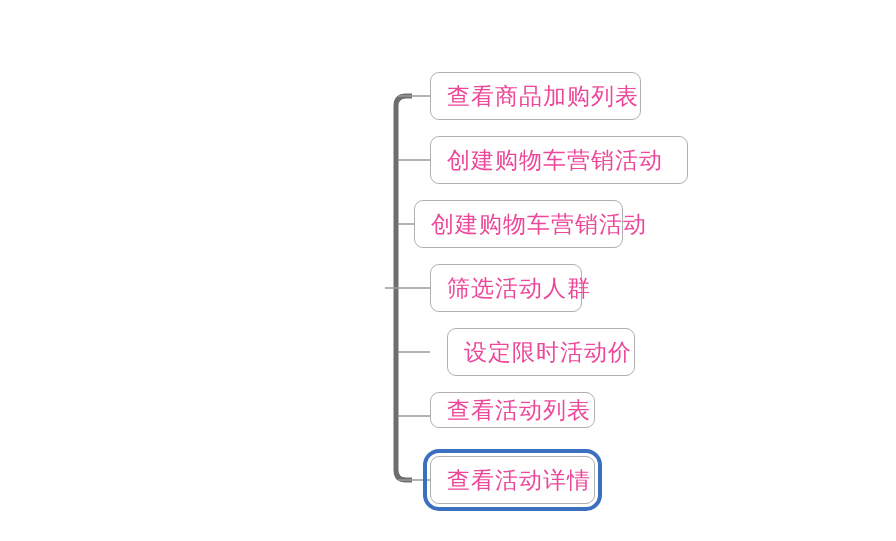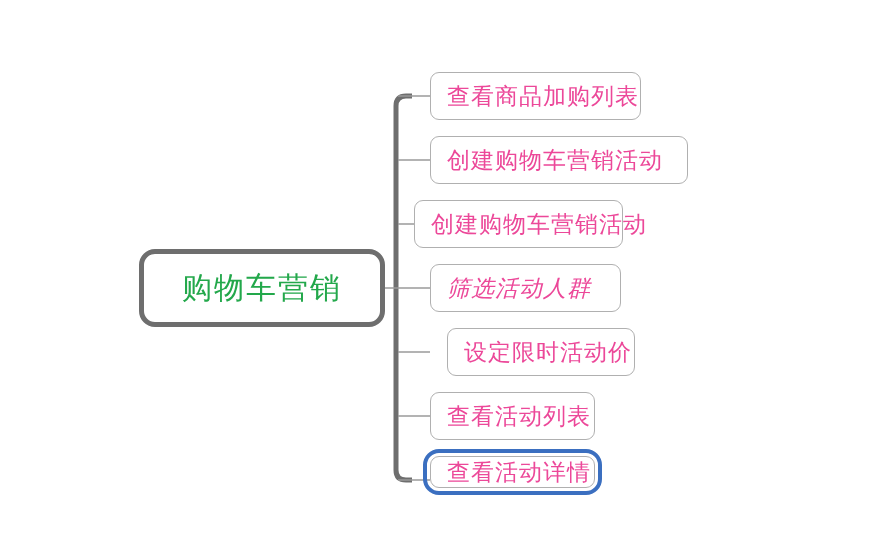--- a/index.html
+++ b/index.html
@@ -95,41 +95,38 @@
       <path d="M 385 288 H 398" fill="none" stroke="#9a9a9a" stroke-width="1.5" stroke-linecap="butt"></path>
       <path d="M 398 96 H 430" fill="none" stroke="#9a9a9a" stroke-width="1.5" stroke-linecap="butt"></path>
       <path d="M 398 160 H 430" fill="none" stroke="#9a9a9a" stroke-width="1.5" stroke-linecap="butt"></path>
       <path d="M 398 224 H 430" fill="none" stroke="#9a9a9a" stroke-width="1.5" stroke-linecap="butt"></path>
       <path d="M 398 288 H 430" fill="none" stroke="#9a9a9a" stroke-width="1.5" stroke-linecap="butt"></path>
       <path d="M 398 352 H 430" fill="none" stroke="#9a9a9a" stroke-width="1.5" stroke-linecap="butt"></path>
       <path d="M 398 416 H 430" fill="none" stroke="#9a9a9a" stroke-width="1.5" stroke-linecap="butt"></path>
       <path d="M 398 480 H 430" fill="none" stroke="#9a9a9a" stroke-width="1.5" stroke-linecap="butt"></path>
     </svg>
 
-  <div class="root-node">
-    <span class="root-label">购物车营销</span>
-  </div>
 
   <div id="children-host">
       <div class="child-node" style="left: 430px; top: 72px; width: 211px; height: 48px;">
         <span class="child-label">查看商品加购列表</span>
       </div>
       <div class="child-node" style="left: 430px; top: 136px; width: 258px; height: 48px;">
         <span class="child-label">创建购物车营销活动</span>
       </div>
       <div class="child-node" style="left: 414px; top: 200px; width: 209px; height: 48px;">
         <span class="child-label">创建购物车营销活动</span>
       </div>
-      <div class="child-node" style="left: 430px; top: 264px; width: 191px; height: 48px; font-style: italic;">
+      <div class="child-node" style="left: 430px; top: 264px; width: 152px; height: 48px;">
         <span class="child-label">筛选活动人群</span>
       </div>
       <div class="child-node" style="left: 430px; top: 328px; width: 188px; height: 48px; margin-left: 17px;">
         <span class="child-label">设定限时活动价</span>
       </div>
-      <div class="child-node" style="left: 430px; top: 392px; width: 165px; height: 48px;">
+      <div class="child-node" style="left: 430px; top: 392px; width: 165px; height: 36px;">
         <span class="child-label">查看活动列表</span>
       </div>
-      <div class="child-node selected" style="left: 430px; top: 456px; width: 165px; height: 32px;">
+      <div class="child-node selected" style="left: 430px; top: 456px; width: 165px; height: 48px;">
         <span class="child-label">查看活动详情</span>
       </div>
     </div>
 
 </div>
 
 </body></html>

